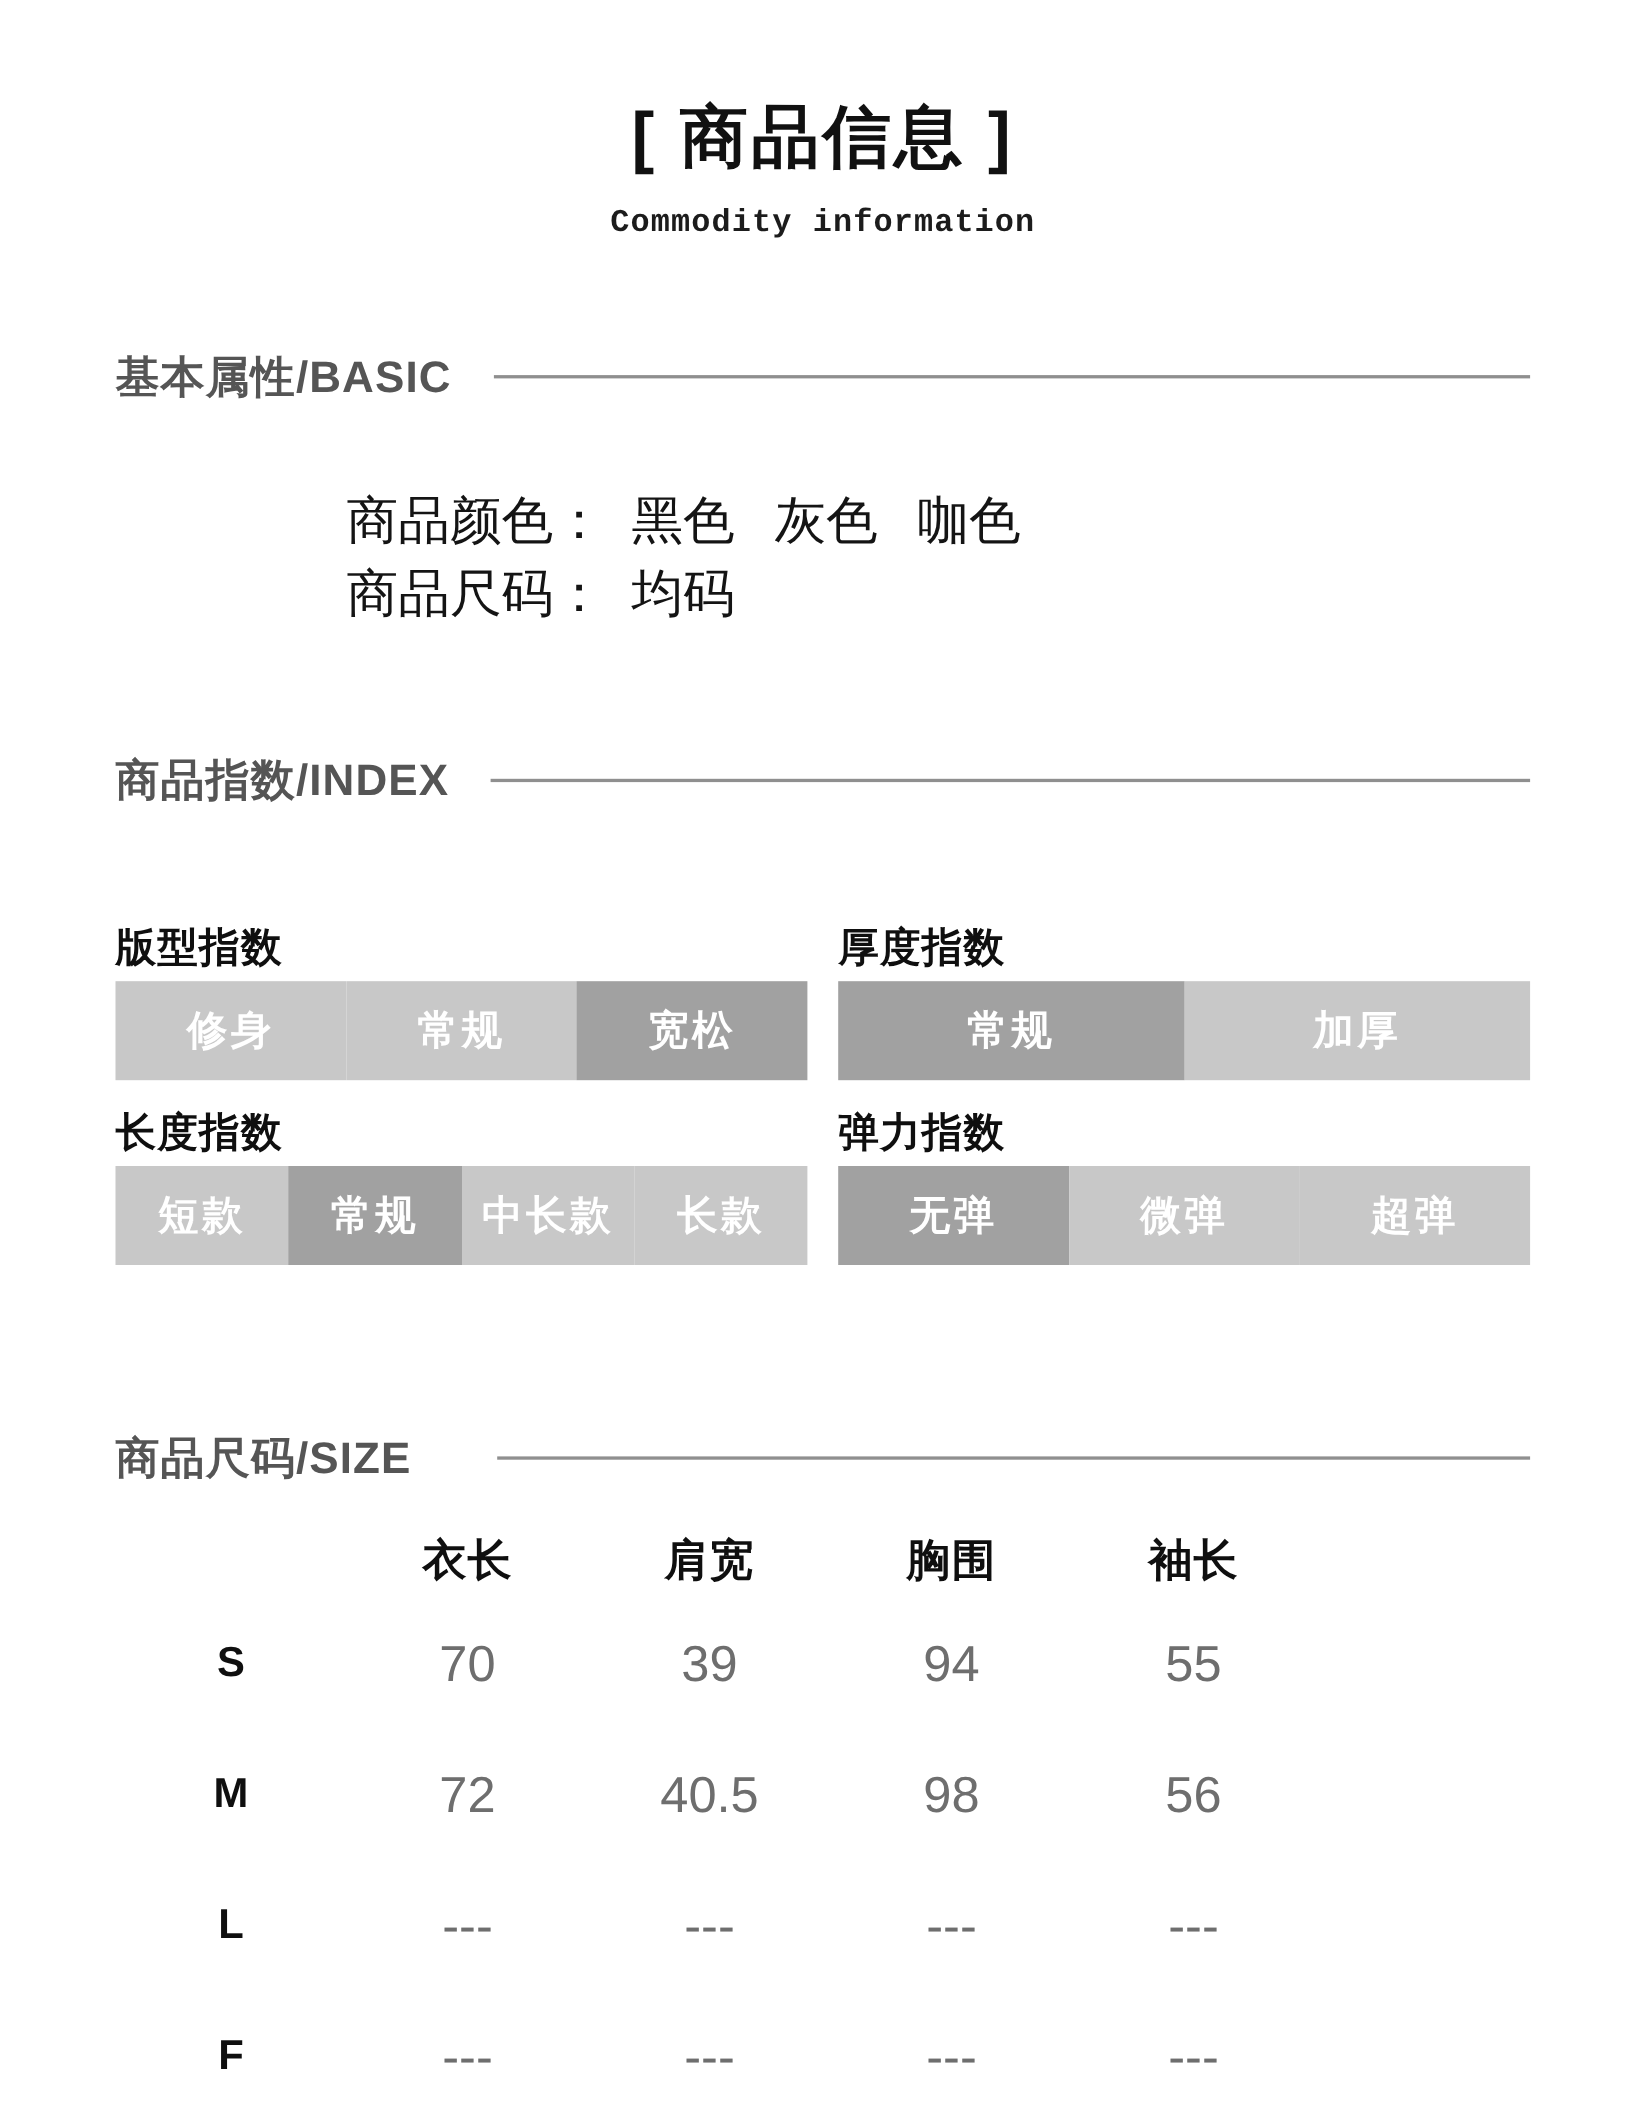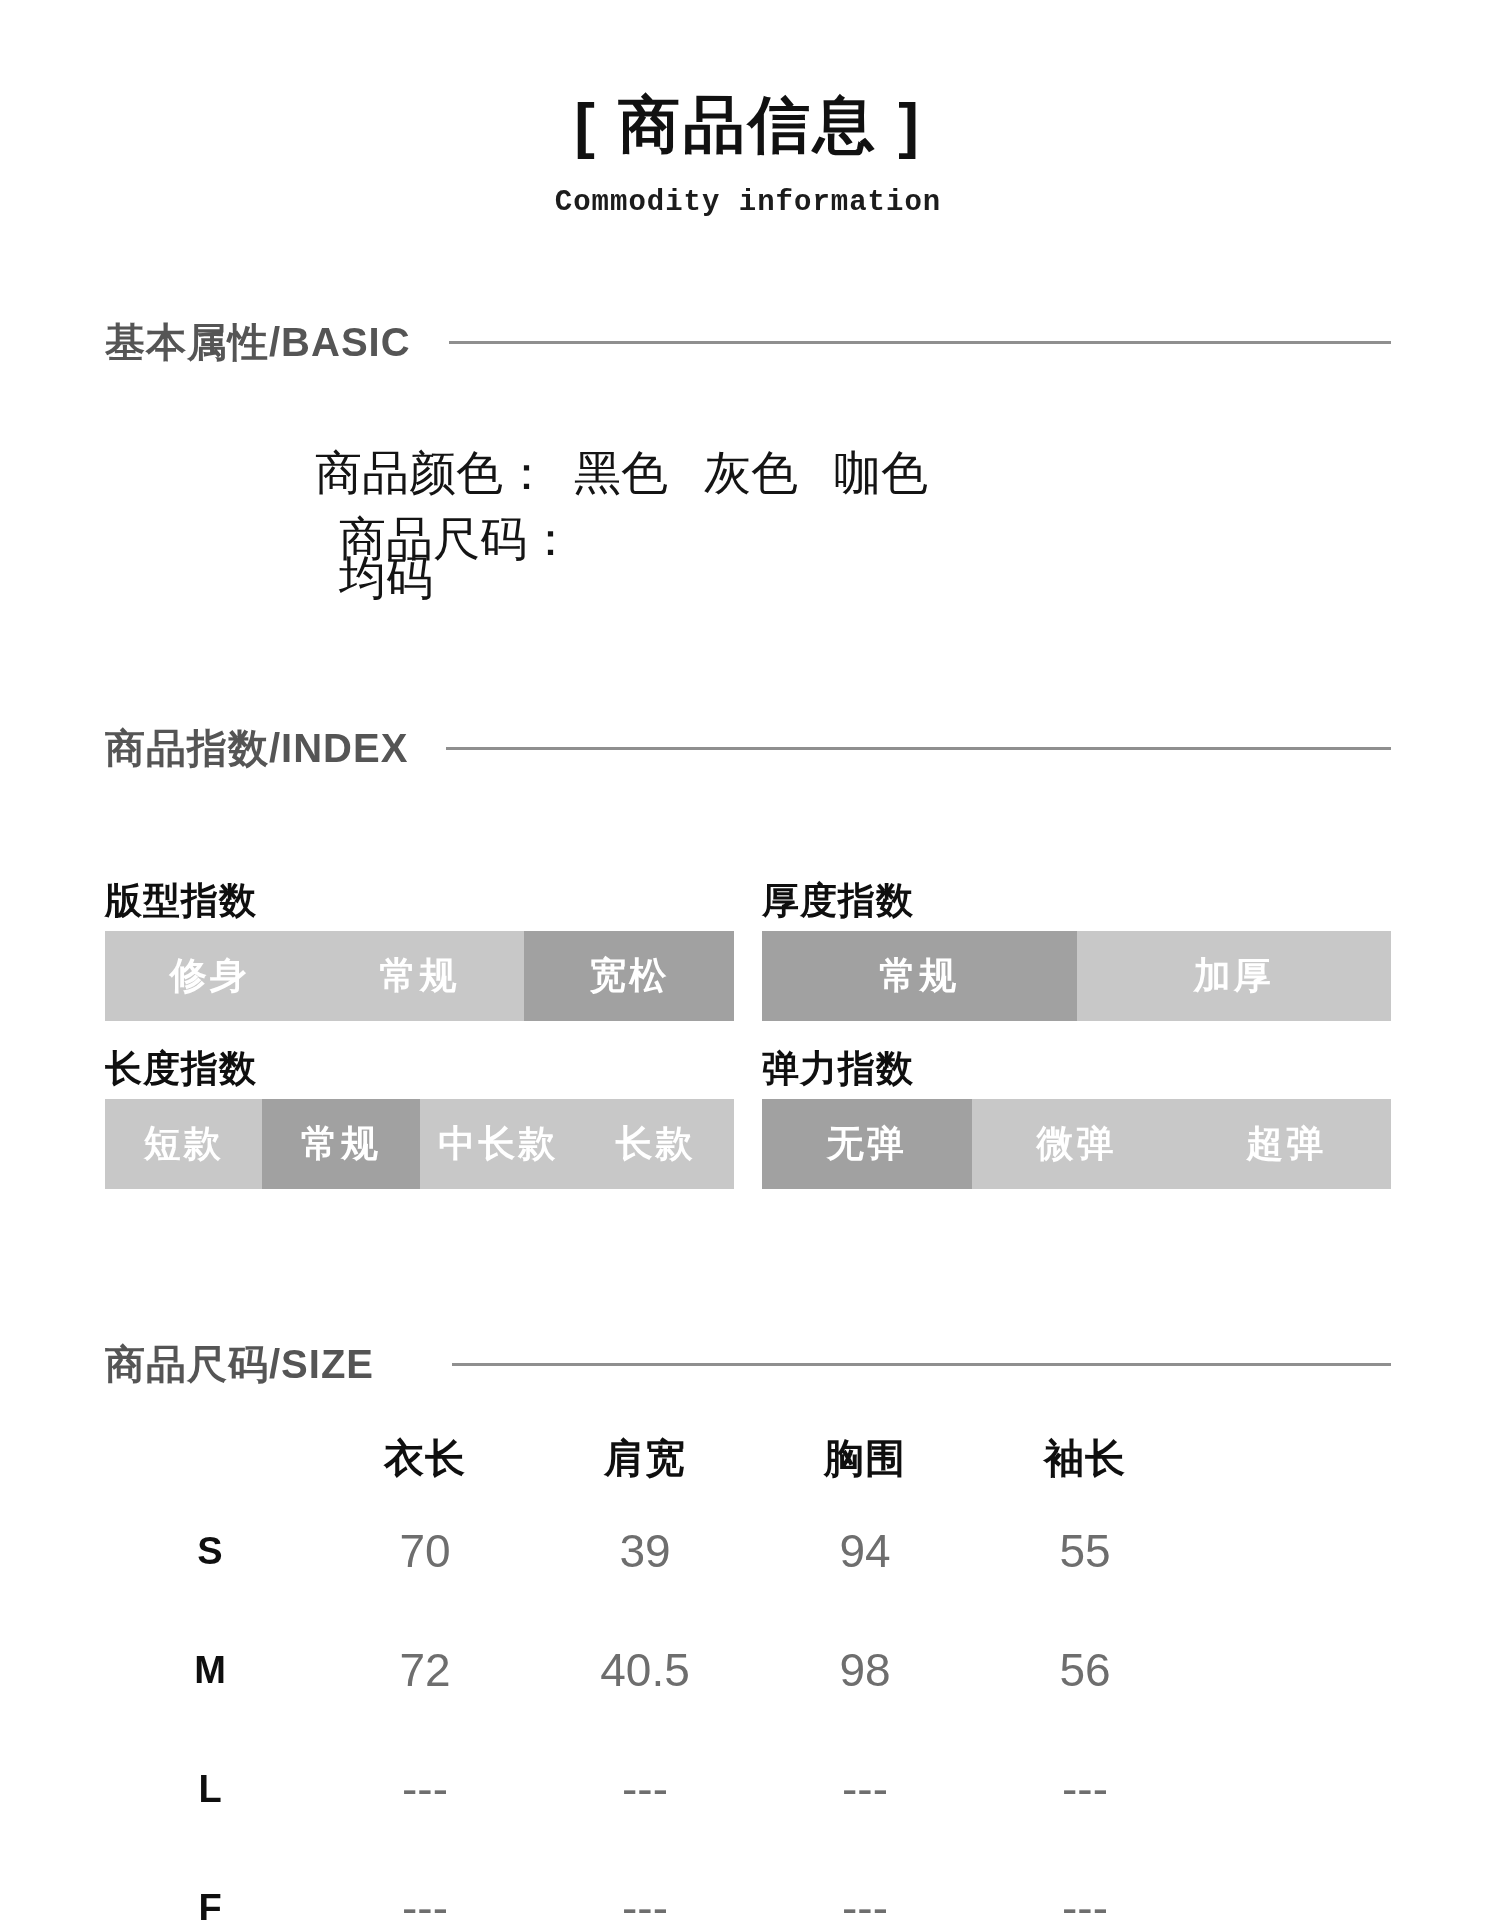--- a/index.html
+++ b/index.html
@@ -64,21 +64,21 @@
 
   
   .basic-block { margin-top: 88px; padding-left: 210px; }
   .attr-row {
     display: flex;
     align-items: baseline;
     font-size: 47px;
     line-height: 39px;
     color: var(--ink);
   }
-  .attr-row + .attr-row { margin-top: 27px; flex-direction: column; }
+  .attr-row + .attr-row { margin-top: 27px; }
   .attr-values { display: inline-flex; gap: 36px; margin-left: 24px; }
 
   
   .index-grid {
     margin-top: 110px;
     display: grid;
     grid-template-columns: 1fr 1fr;
     column-gap: 34px;
     row-gap: 72px;
     gap: 28px;

